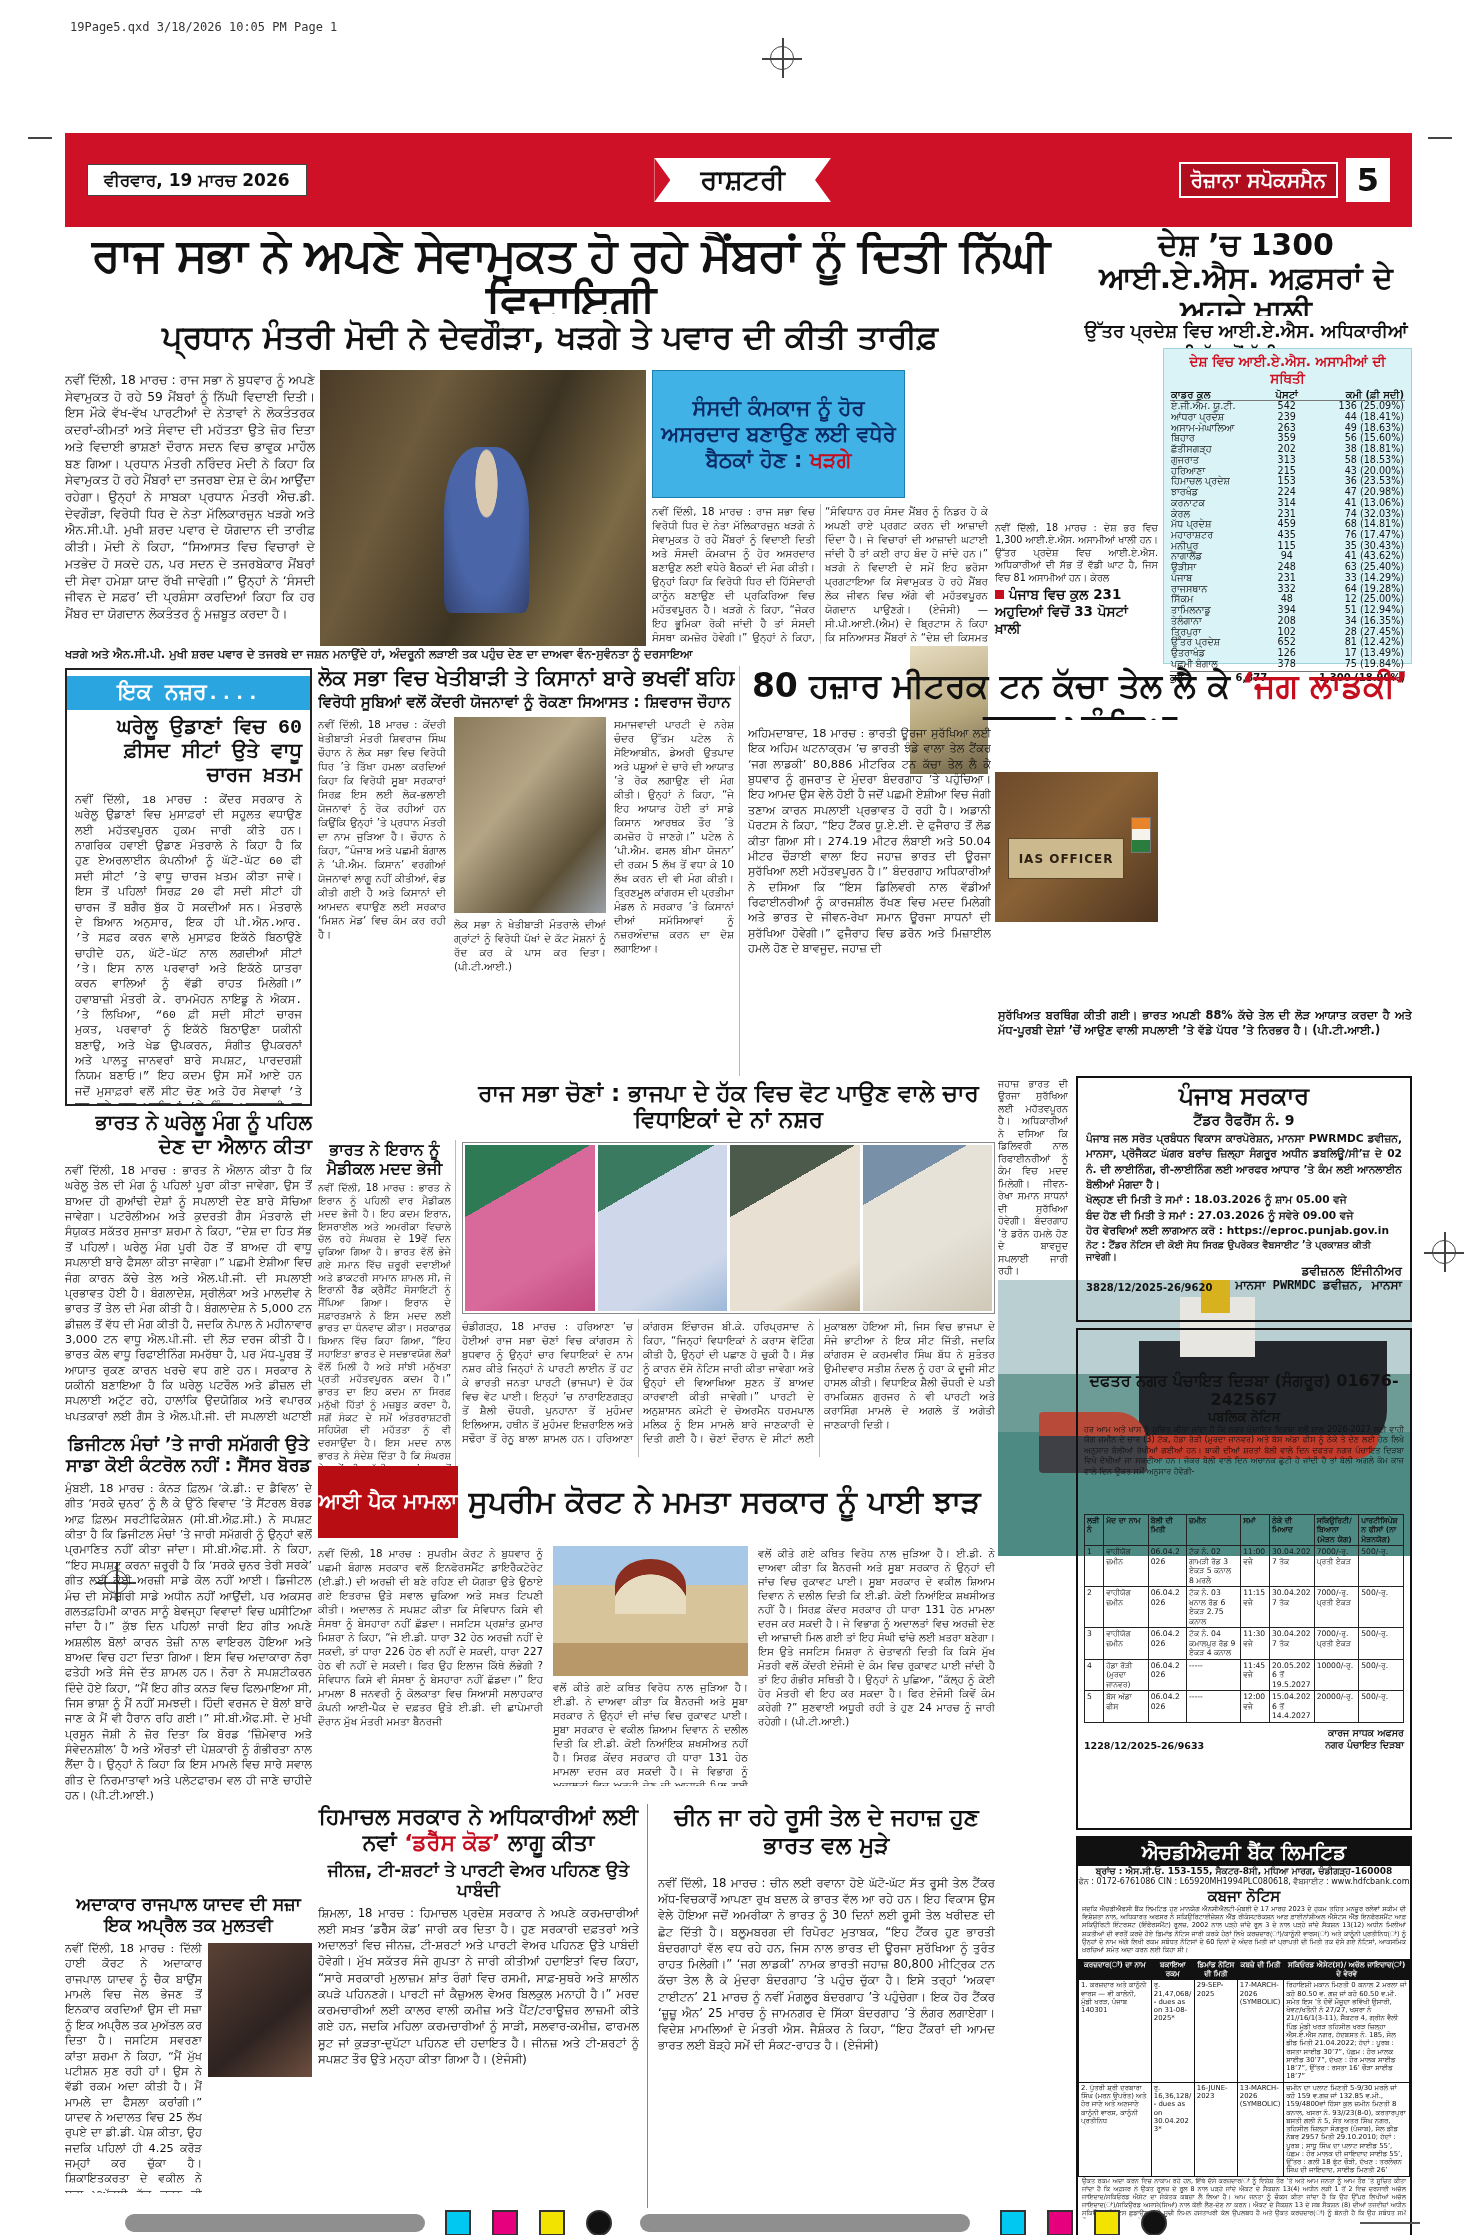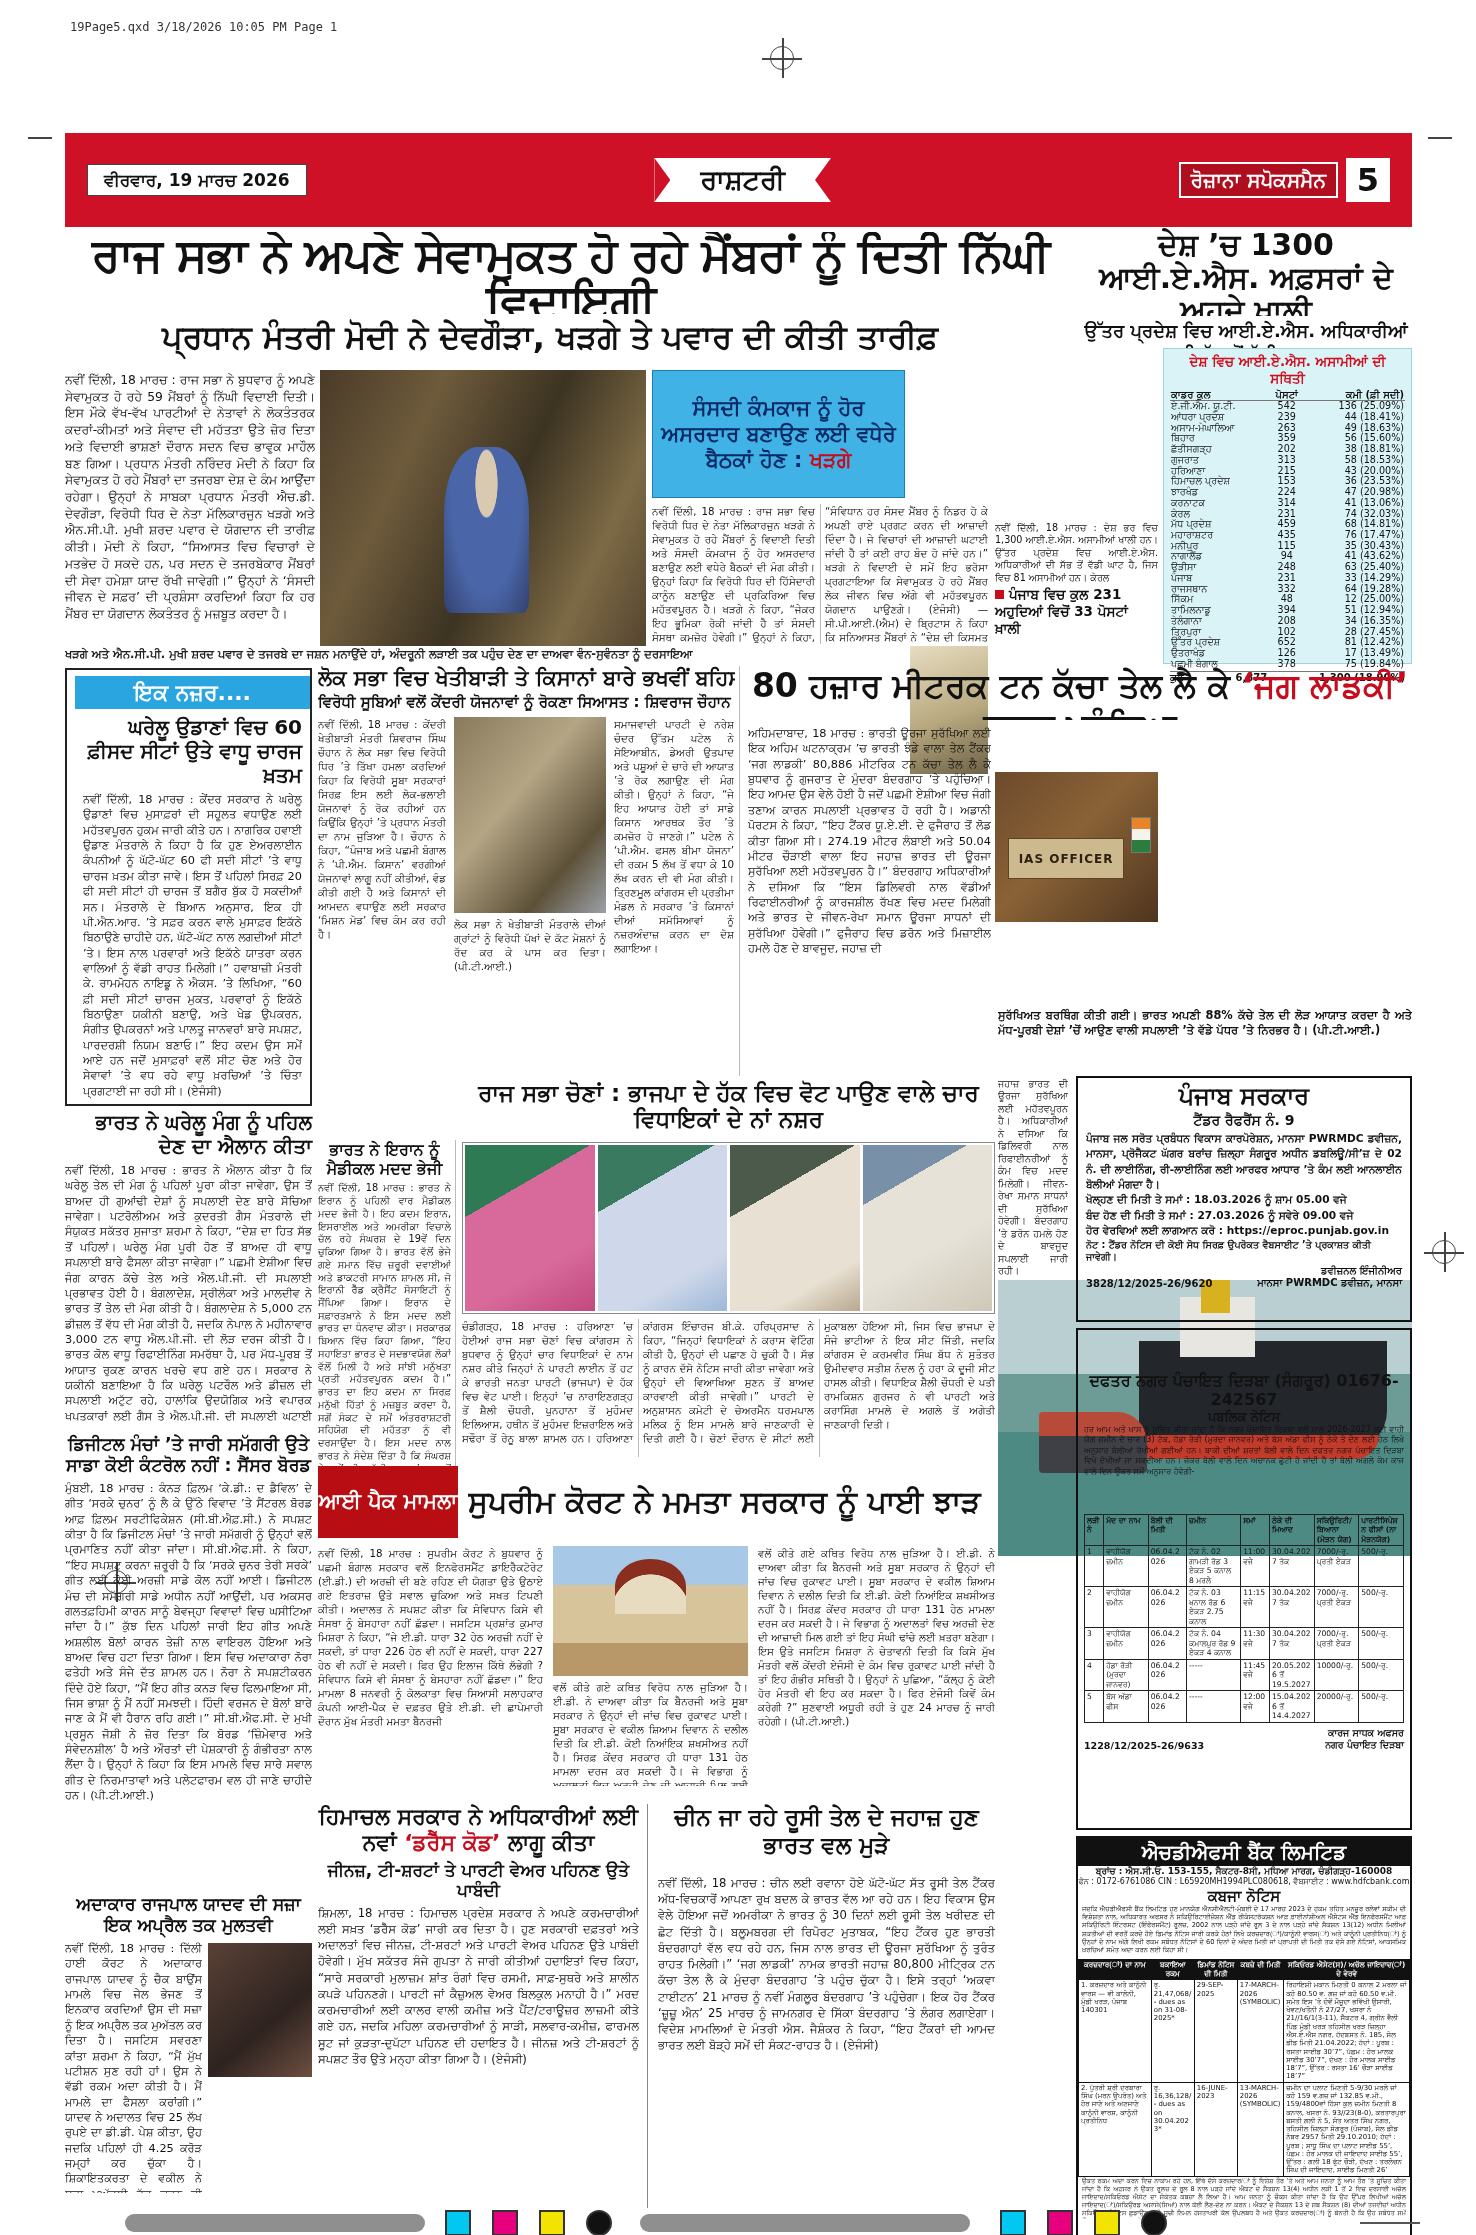--- a/index.html
+++ b/index.html
@@ -41,21 +41,21 @@
   .iastable-title{color:#d00f20;font-weight:bold;font-size:13.5px;text-align:center;margin-bottom:2px;}
   table.ias{width:100%;border-collapse:collapse;font-size:9.6px;line-height:1.12;}
   table.ias th{text-align:left;font-size:10px;border-bottom:1px solid #777;padding:0 1px;}
   table.ias th:nth-child(2){text-align:center;}
   table.ias th:nth-child(3){text-align:right;}
   table.ias td{padding:0 1px;}
   table.ias td:nth-child(2){text-align:center;}
   table.ias td:nth-child(3){text-align:right;white-space:nowrap;}
   .iastotal{display:flex;justify-content:space-between;font-weight:bold;font-size:10px;border-top:1px solid #777;margin-top:1px;}
   
-  .ikbox{border:2px solid #222;box-sizing:border-box;padding:0 8px 6px 16px;}
+  .ikbox{border:2px solid #222;box-sizing:border-box;padding:0 8px 6px 8px;font-family:Liberation Mono, monospace;}
   .ikbar{background:#2ba5e0;color:#fff;font-weight:bold;font-size:22px;text-align:center;margin:6px -8px 6px -8px;padding:4px 0;}
   .hl-m{font-size:20px;font-weight:bold;text-align:right;line-height:1.2;}
   .hl-s{font-size:17.5px;font-weight:bold;text-align:center;line-height:1.2;}
   
   .kicker{background:#b80d12;color:#fff;font-weight:bold;font-size:21px;display:flex;align-items:center;justify-content:center;text-align:center;line-height:1.3;}
   .bullethead{font-size:13.5px;font-weight:bold;line-height:1.25;}
   .bullethead .sq{display:inline-block;width:9px;height:9px;background:#c60d1e;margin-right:5px;}
   
   .adbox{border:2px solid #111;box-sizing:border-box;padding:4px 8px;overflow:hidden;}
   .pjtitle{font-size:24px;font-weight:bold;text-align:center;}
@@ -333,21 +333,21 @@
   <div class="abs adbox" style="left:1076px;top:1076px;width:336px;height:246px;">
     <div class="pjtitle">ਪੰਜਾਬ ਸਰਕਾਰ</div>
     <div class="pjref">ਟੈਂਡਰ ਰੈਫਰੈਂਸ ਨੰ. 9</div>
     <div class="pjline j">ਪੰਜਾਬ ਜਲ ਸਰੋਤ ਪ੍ਰਬੰਧਨ ਵਿਕਾਸ ਕਾਰਪੋਰੇਸ਼ਨ, ਮਾਨਸਾ PWRMDC ਡਵੀਜ਼ਨ, ਮਾਨਸਾ, ਪ੍ਰੋਜੈਕਟ ਘੱਗਰ ਬਰਾਂਚ ਜ਼ਿਲ੍ਹਾ ਸੰਗਰੂਰ ਅਧੀਨ ਡਬਲਿਊ/ਸੀ’ਜ਼ ਦੇ 02 ਨੰ. ਦੀ ਲਾਈਨਿੰਗ, ਰੀ-ਲਾਈਨਿੰਗ ਲਈ ਆਰਫਰ ਆਧਾਰ ’ਤੇ ਕੰਮ ਲਈ ਆਨਲਾਈਨ ਬੋਲੀਆਂ ਮੰਗਦਾ ਹੈ।</div>
     <div class="pjline">ਖੋਲ੍ਹਣ ਦੀ ਮਿਤੀ ਤੇ ਸਮਾਂ : 18.03.2026 ਨੂੰ ਸ਼ਾਮ 05.00 ਵਜੇ</div>
     <div class="pjline">ਬੰਦ ਹੋਣ ਦੀ ਮਿਤੀ ਤੇ ਸਮਾਂ : 27.03.2026 ਨੂੰ ਸਵੇਰੇ 09.00 ਵਜੇ</div>
     <div class="pjline">ਹੋਰ ਵੇਰਵਿਆਂ ਲਈ ਲਾਗਆਨ ਕਰੋ : https://eproc.punjab.gov.in</div>
     <div style="font-size:9.6px;font-weight:bold;">ਨੋਟ : ਟੈਂਡਰ ਨੋਟਿਸ ਦੀ ਕੋਈ ਸੋਧ ਸਿਰਫ਼ ਉਪਰੋਕਤ ਵੈਬਸਾਈਟ ’ਤੇ ਪ੍ਰਕਾਸ਼ਤ ਕੀਤੀ ਜਾਵੇਗੀ।</div>
     <div style="display:flex;justify-content:space-between;align-items:flex-end;margin-top:2px;">
       <div style="font-size:10px;font-weight:bold;">3828/12/2025-26/9620</div>
-      <div style="font-size:10px;font-weight:bold;text-align:right;">
+      <div style="font-size:12px;font-weight:bold;text-align:right;font-family:Liberation Mono, monospace;">
         <div>ਡਵੀਜ਼ਨਲ ਇੰਜੀਨੀਅਰ</div>
           <div>ਮਾਨਸਾ PWRMDC ਡਵੀਜ਼ਨ, ਮਾਨਸਾ</div>
       </div>
     </div>
   </div>
 
   <div class="abs" style="left:318px;top:1140px;width:138px;height:380px;border-right:1px solid #bbb;padding-right:4px;box-sizing:border-box;">
     <div style="font-size:16px;font-weight:bold;text-align:center;line-height:1.2;">ਭਾਰਤ ਨੇ ਇਰਾਨ ਨੂੰ ਮੈਡੀਕਲ ਮਦਦ ਭੇਜੀ</div>
     <div class="j clip" style="font-size:9.8px;line-height:1.3;height:320px;margin-top:4px;">ਨਵੀਂ ਦਿੱਲੀ, 18 ਮਾਰਚ : ਭਾਰਤ ਨੇ ਇਰਾਨ ਨੂੰ ਪਹਿਲੀ ਵਾਰ ਮੈਡੀਕਲ ਮਦਦ ਭੇਜੀ ਹੈ। ਇਹ ਕਦਮ ਇਰਾਨ, ਇਸਰਾਈਲ ਅਤੇ ਅਮਰੀਕਾ ਵਿਚਾਲੇ ਚੱਲ ਰਹੇ ਸੰਘਰਸ਼ ਦੇ 19ਵੇਂ ਦਿਨ ਚੁਕਿਆ ਗਿਆ ਹੈ। ਭਾਰਤ ਵੱਲੋਂ ਭੇਜੇ ਗਏ ਸਮਾਨ ਵਿੱਚ ਜ਼ਰੂਰੀ ਦਵਾਈਆਂ ਅਤੇ ਡਾਕਟਰੀ ਸਾਮਾਨ ਸ਼ਾਮਲ ਸੀ, ਜੋ ਇਰਾਨੀ ਰੈੱਡ ਕ੍ਰੈਸੈਂਟ ਸੋਸਾਇਟੀ ਨੂੰ ਸੌਂਪਿਆ ਗਿਆ। ਇਰਾਨ ਦੇ ਸਫ਼ਾਰਤਖ਼ਾਨੇ ਨੇ ਇਸ ਮਦਦ ਲਈ ਭਾਰਤ ਦਾ ਧੰਨਵਾਦ ਕੀਤਾ। ਸਰਕਾਰਕ ਬਿਆਨ ਵਿੱਚ ਕਿਹਾ ਗਿਆ, “ਇਹ ਸਹਾਇਤਾ ਭਾਰਤ ਦੇ ਸਦਭਾਵਯੋਗ ਲੋਕਾਂ ਵੱਲੋਂ ਮਿਲੀ ਹੈ ਅਤੇ ਸਾਂਝੀ ਮਨੁੱਖਤਾ ਪ੍ਰਤੀ ਮਹੱਤਵਪੂਰਨ ਕਦਮ ਹੈ।” ਭਾਰਤ ਦਾ ਇਹ ਕਦਮ ਨਾ ਸਿਰਫ਼ ਮਨੁੱਖੀ ਹਿੱਤਾਂ ਨੂੰ ਮਜ਼ਬੂਤ ਕਰਦਾ ਹੈ, ਸਗੋਂ ਸੰਕਟ ਦੇ ਸਮੇਂ ਅੰਤਰਰਾਸ਼ਟਰੀ ਸਹਿਯੋਗ ਦੀ ਮਹੱਤਤਾ ਨੂੰ ਵੀ ਦਰਸਾਉਂਦਾ ਹੈ। ਇਸ ਮਦਦ ਨਾਲ ਭਾਰਤ ਨੇ ਸੰਦੇਸ਼ ਦਿੱਤਾ ਹੈ ਕਿ ਸੰਘਰਸ਼ ਦੇ ਸਮੇਂ ਵੀ ਮਨੁੱਖੀ ਜ਼ਰੂਰਤਾਂ ਸਭ ਤੋਂ ਪਹਿਲਾਂ ਹਨ। (ਏਜੰਸੀ)</div>
   </div>

